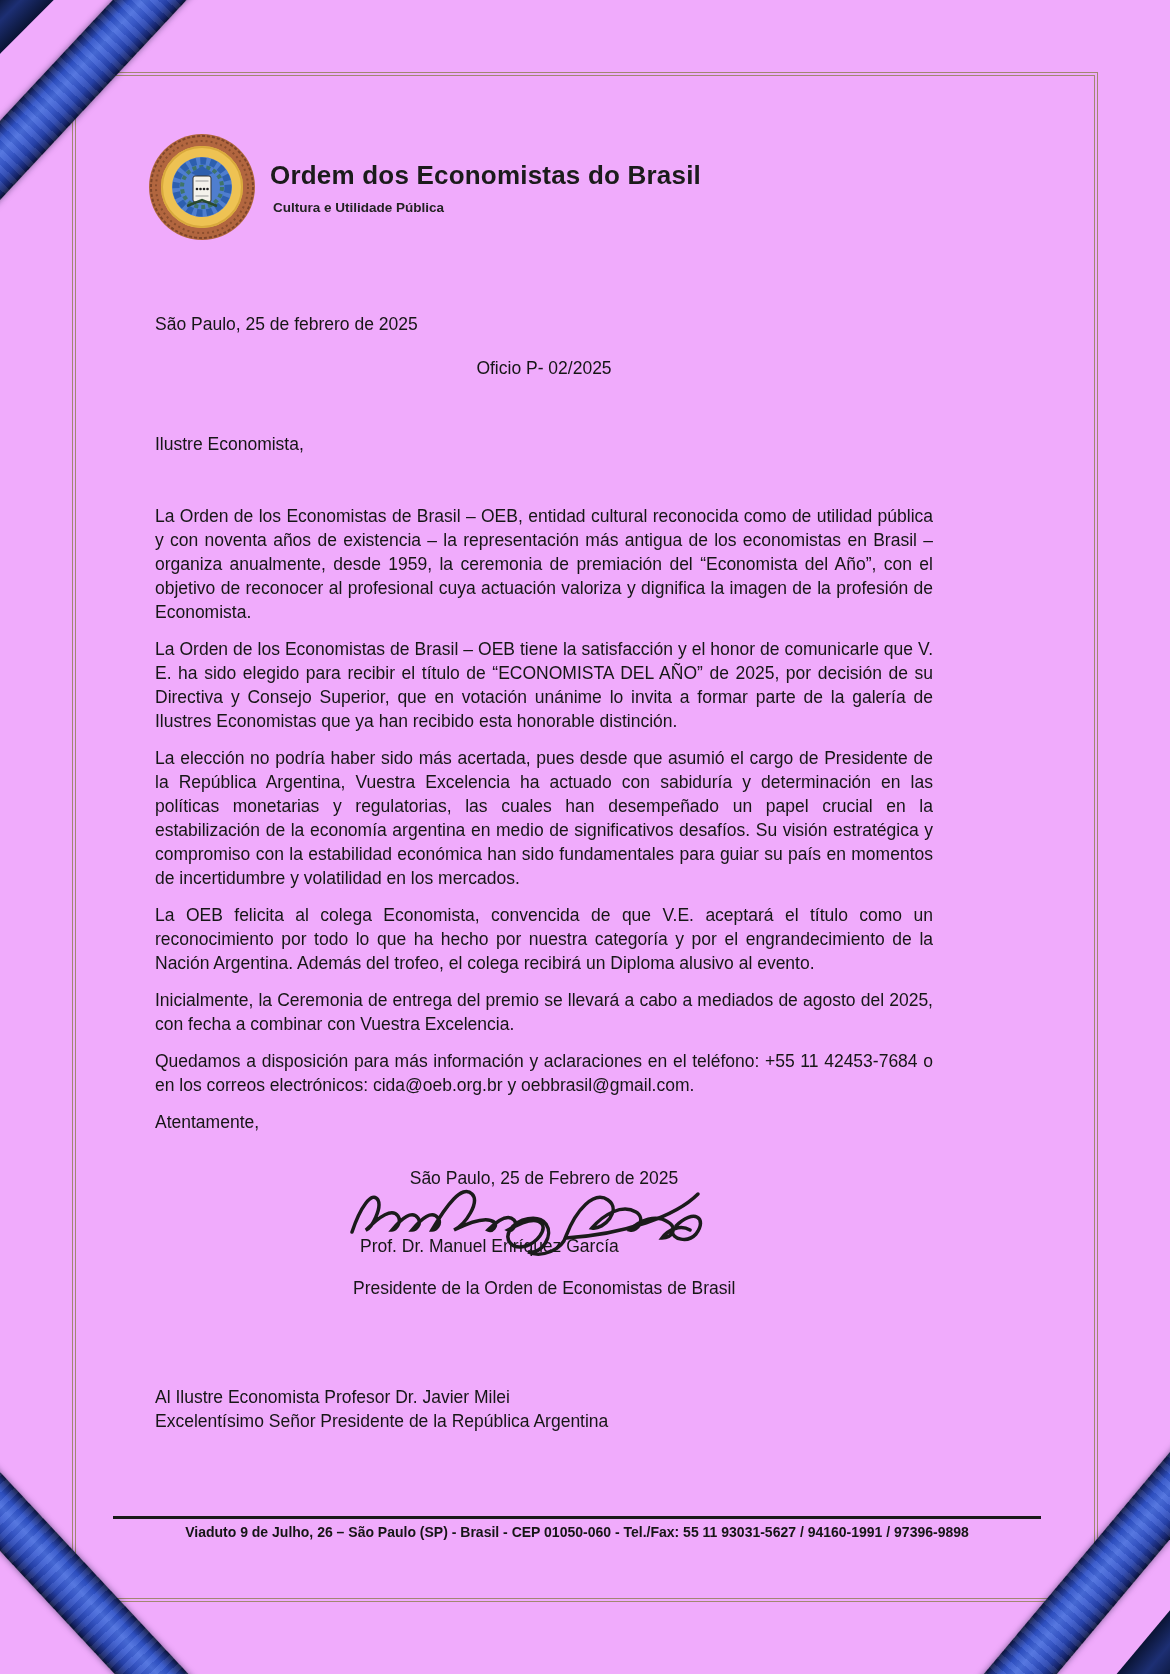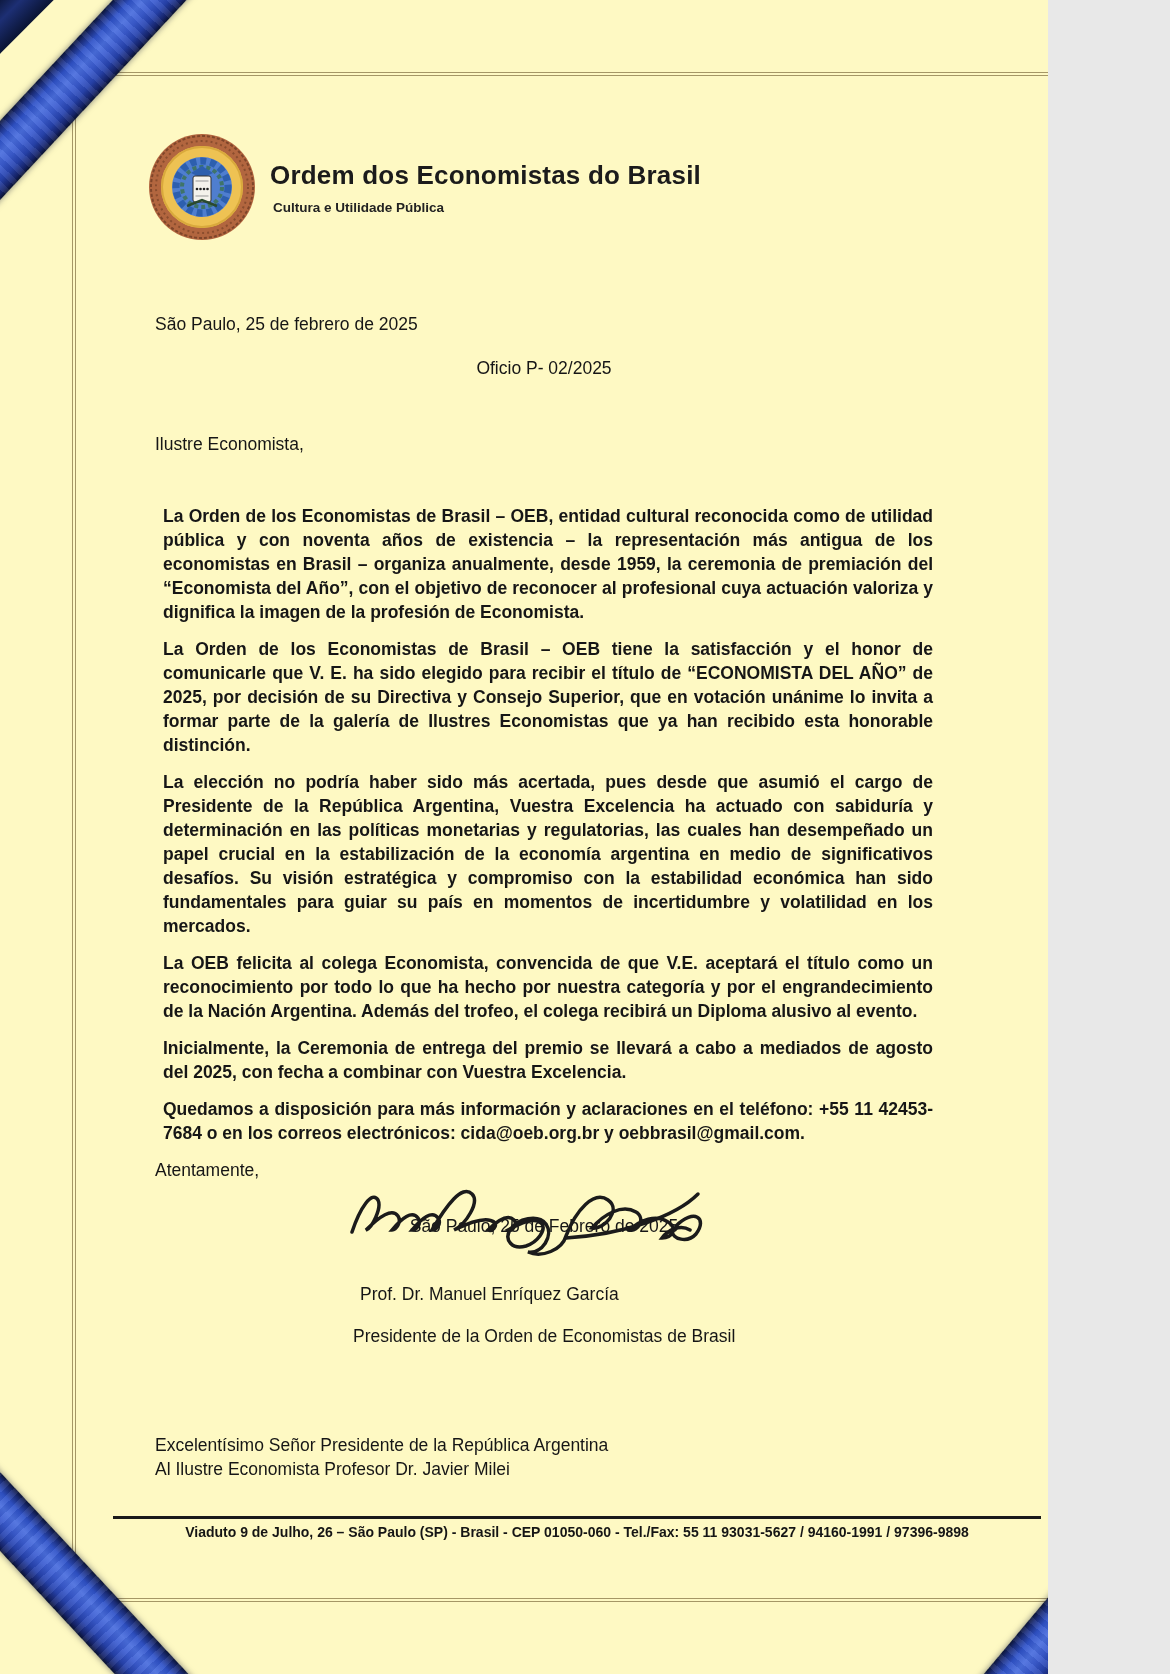--- a/index.html
+++ b/index.html
@@ -1,19 +1,19 @@
 <!DOCTYPE html>
 <html><head>
 <meta charset="utf-8">
 <style>
   html,body{margin:0;padding:0;background:#e8e8e8;}
   .page{
     position:relative;
-    width:1048px;height:1674px;
-    background:#fef9c3;
+    width:1170px;height:1674px;
+    background:#f0abfc;
     overflow:hidden;
     font-family:"Liberation Sans", sans-serif;
     color:#161616;
   }
   
   .frame{
     position:absolute;left:72px;top:72px;width:1026px;height:1530px;
     box-sizing:border-box;
     border:4px double #8f7f4f;
     opacity:.8;
@@ -41,21 +41,21 @@
   .seal{position:absolute;left:147px;top:132px;width:110px;height:110px;}
   .org-title{position:absolute;left:270px;top:160px;font-size:26px;font-weight:bold;letter-spacing:.2px;color:#1b1b1b;}
   .org-subtitle{position:absolute;left:273px;top:200px;font-size:13.5px;font-weight:bold;color:#222;}
 
   
   .content{position:absolute;left:155px;top:312px;width:778px;font-size:17.5px;line-height:24px;}
   .line{margin:0;}
   .date-line{margin-bottom:20px;}
   .ref-line{margin-bottom:52px;text-align:center;}
   .salutation{margin-bottom:48px;}
-  .content p.body{margin:0 0 13px 8px;text-align:justify;font-weight:bold;}
+  .content p.body{margin:0 0 13px 0;text-align:justify;}
   .valediction{margin-top:7px;}
   .sig-date{margin-top:32px;text-align:center;}
   .signer-name{margin-top:44px;padding-left:205px;}
   .signer-title{margin-top:18px;padding-left:198px;}
   .addressee{margin-top:85px;}
 
   
   .signature{position:absolute;left:345px;top:1150px;width:372px;height:118px;z-index:4;}
 
   
@@ -110,22 +110,22 @@
     <p class="body">La OEB felicita al colega Economista, convencida de que V.E. aceptará el título como un reconocimiento por todo lo que ha hecho por nuestra categoría y por el engrandecimiento de la Nación Argentina. Además del trofeo, el colega recibirá un Diploma alusivo al evento.</p>
     <p class="body">Inicialmente, la Ceremonia de entrega del premio se llevará a cabo a mediados de agosto del 2025, con fecha a combinar con Vuestra Excelencia.</p>
     <p class="body">Quedamos a disposición para más información y aclaraciones en el teléfono: +55 11 42453-7684 o en los correos electrónicos: cida@oeb.org.br y oebbrasil@gmail.com.</p>
 
     <p class="line valediction">Atentamente,</p>
     <p class="line sig-date">São Paulo, 25 de Febrero de 2025</p>
     <p class="line signer-name">Prof. Dr. Manuel Enríquez García</p>
     <p class="line signer-title">Presidente de la Orden de Economistas de Brasil</p>
 
     <div class="addressee">
+      <p class="line">Al Ilustre Economista Profesor Dr. Javier Milei</p>
       <p class="line">Excelentísimo Señor Presidente de la República Argentina</p>
-      <p class="line">Al Ilustre Economista Profesor Dr. Javier Milei</p>
     </div>
   </div>
 
   <svg class="signature" viewBox="0 0 370 118">
     <g fill="none" stroke="#1b1b1b" stroke-width="3.5" stroke-linecap="round">
       <path d="M6 82
                C14 58 26 40 32 50 C36 58 26 78 20 80
                C34 66 46 58 52 66 C56 72 50 80 46 80
                C56 68 66 60 72 68 C76 74 70 80 66 80
                C76 68 86 60 92 68 C96 74 90 80 86 80

